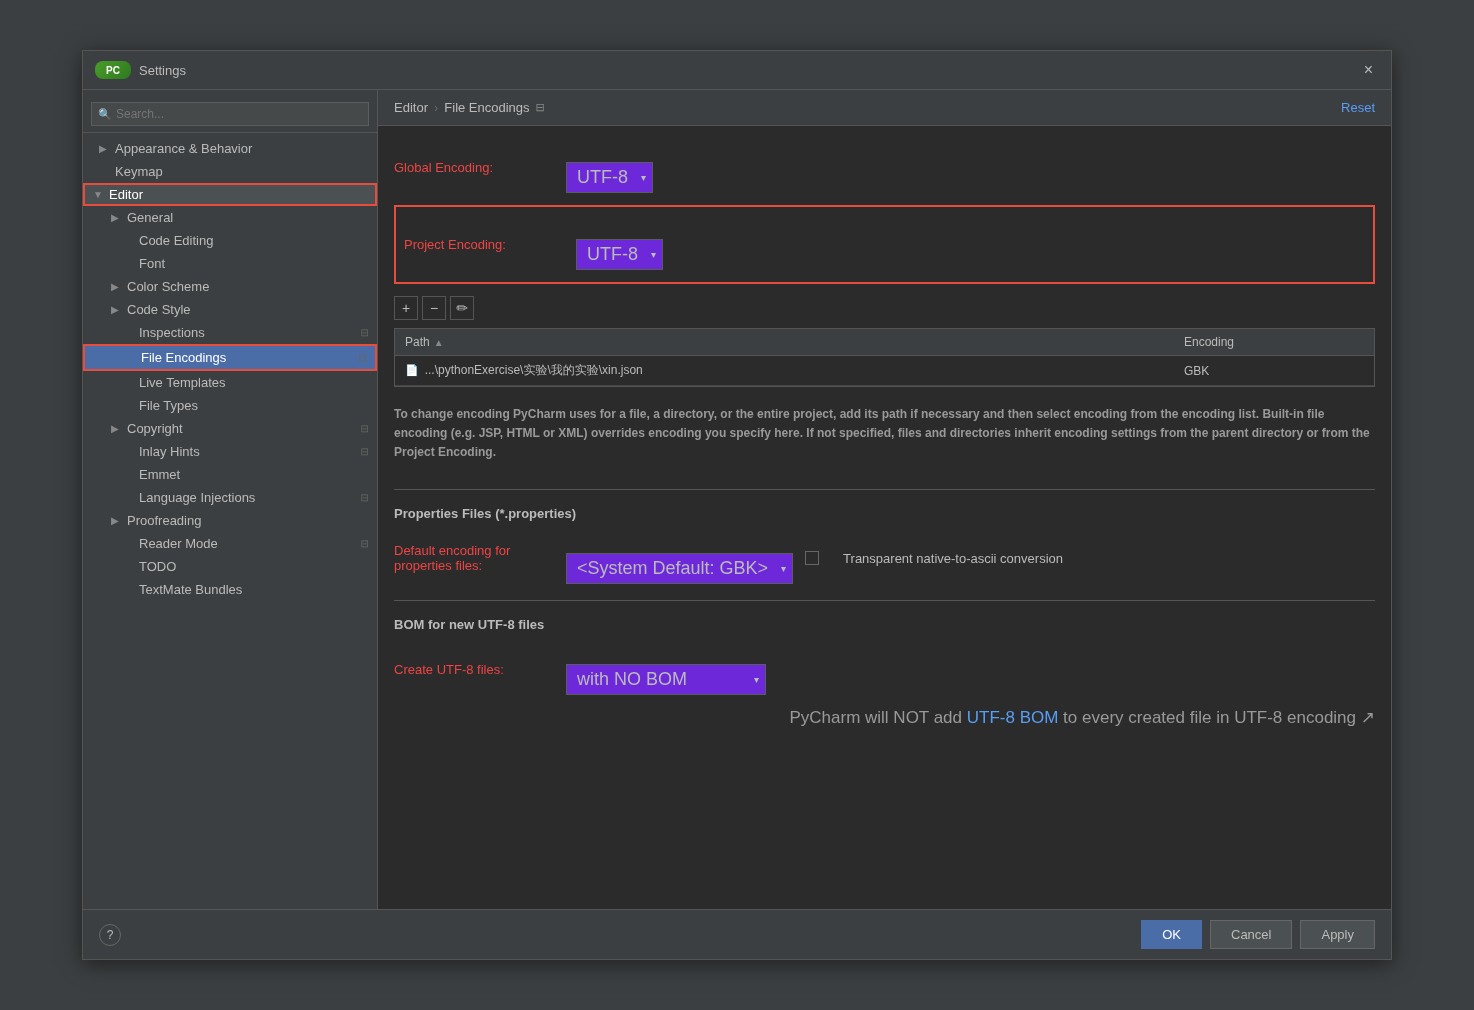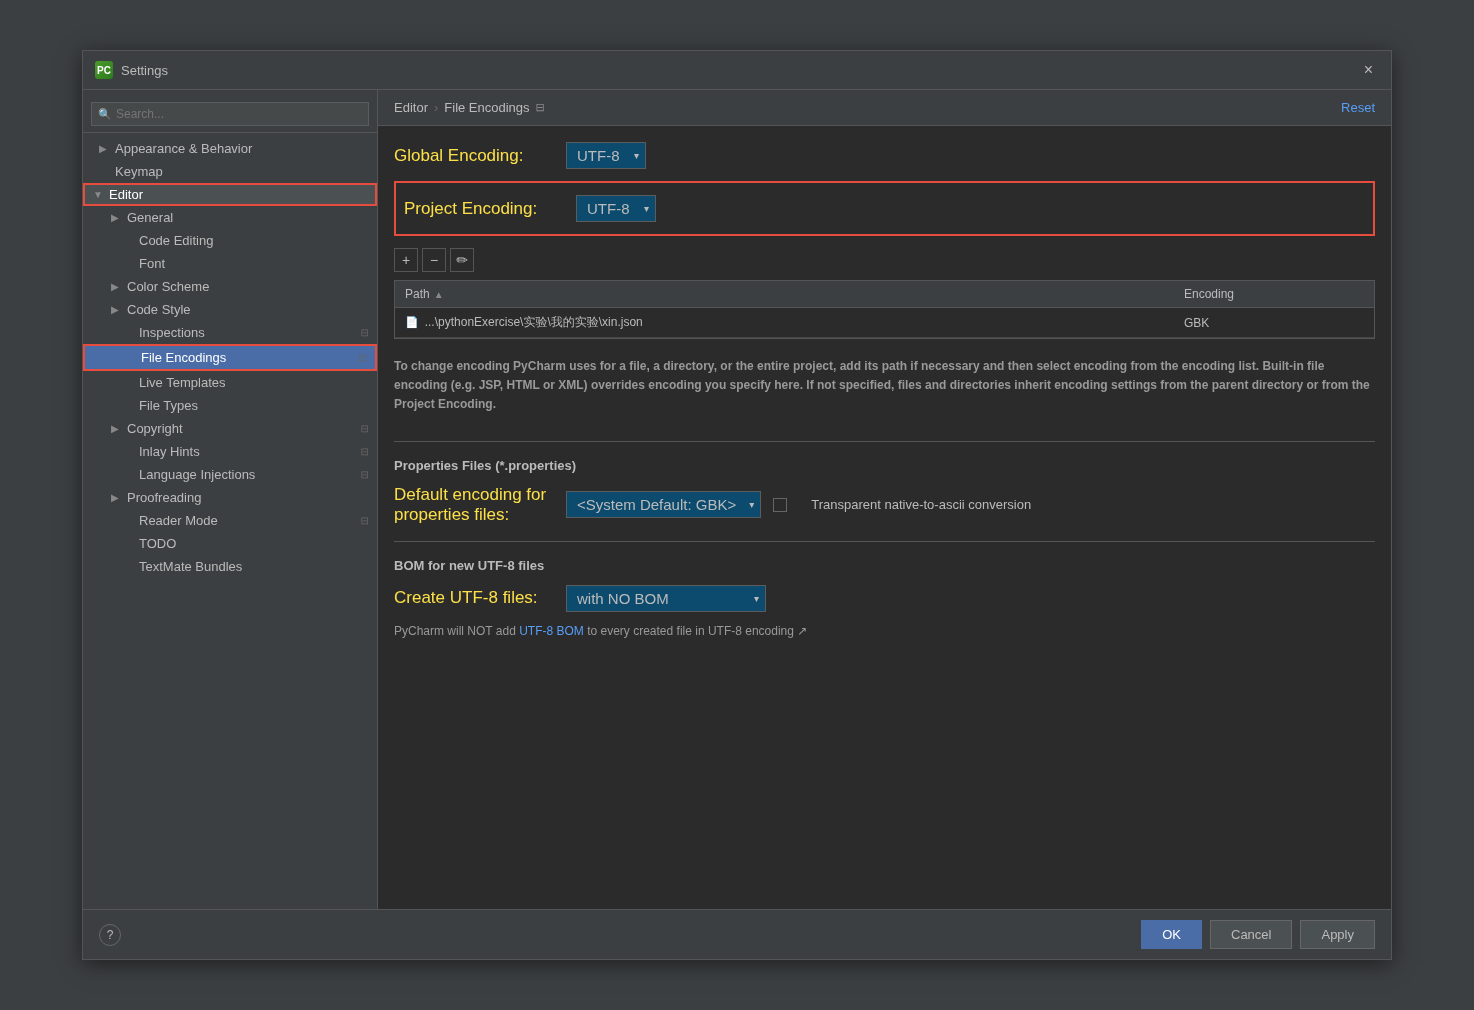--- a/index.html
+++ b/index.html
@@ -30,24 +30,24 @@
       justify-content: space-between;
       border-bottom: 1px solid #555;
       flex-shrink: 0;
     }
     .title-bar-left {
       display: flex;
       align-items: center;
       gap: 8px;
     }
     .app-icon {
-      width: 18px;
+      width: 36px;
       height: 18px;
       background: linear-gradient(135deg, #4a9c2a 0%, #2d7a1e 100%);
-      border-radius: 3px;
+      border-radius: 8px;
       display: flex;
       align-items: center;
       justify-content: center;
       font-size: 10px;
       color: white;
       font-weight: bold;
     }
     .title-text {
       color: #bbb;
       font-size: 13px;
@@ -170,38 +170,39 @@
       padding: 16px;
       position: relative;
     }
     .form-row {
       display: flex;
       align-items: center;
       gap: 12px;
       margin-bottom: 12px;
     }
     .form-label {
-      color: #fde047;
-      font-size: 17px;
+      color: #ef4444;
+      font-size: 13px;
       width: 160px;
       flex-shrink: 0;
     }
     .dropdown-btn {
-      background: #0c4a6e;
+      background: #6d28d9;
       border: 1px solid #5a5d5e;
       color: #bbb;
       padding: 4px 24px 4px 10px;
-      font-size: 15px;
+      font-size: 18px;
       cursor: pointer;
       position: relative;
       display: flex;
       align-items: center;
       gap: 8px;
       outline: none;
       min-width: 80px;
+      margin-top: 20px;
     }
     .dropdown-btn::after {
       content: '▾';
       position: absolute;
       right: 6px;
       font-size: 10px;
     }
     .project-encoding-row {
       border: 2px solid #e74c3c;
       padding: 12px 8px;
@@ -294,22 +295,23 @@
       height: 14px;
       border: 1px solid #666;
       background: #2b2b2b;
       flex-shrink: 0;
     }
     .wide-dropdown {
       min-width: 200px;
     }
     .utf8-note {
       color: #999;
-      font-size: 12px;
+      font-size: 17px;
       margin-top: 8px;
+      text-align: right;
     }
     .utf8-link {
       color: #589df6;
     }
     .footer {
       display: flex;
       justify-content: flex-end;
       align-items: center;
       padding: 10px 16px;
       background: #3c3f41;
@@ -439,20 +441,24 @@
         <span>Copyright</span>
         <span class="sidebar-badge">⊟</span>
       </div>
 
       <div class="sidebar-item indent2">
         <span class="expand-arrow"></span>
         <span>Inlay Hints</span>
         <span class="sidebar-badge">⊟</span>
       </div>
 
+      <div class="sidebar-item indent2">
+        <span class="expand-arrow"></span>
+        <span>Emmet</span>
+      </div>
 
 
       <div class="sidebar-item indent2">
         <span class="expand-arrow"></span>
         <span>Language Injections</span>
         <span class="sidebar-badge">⊟</span>
       </div>
 
       <div class="sidebar-item indent1">
         <span class="expand-arrow">▶</span>

